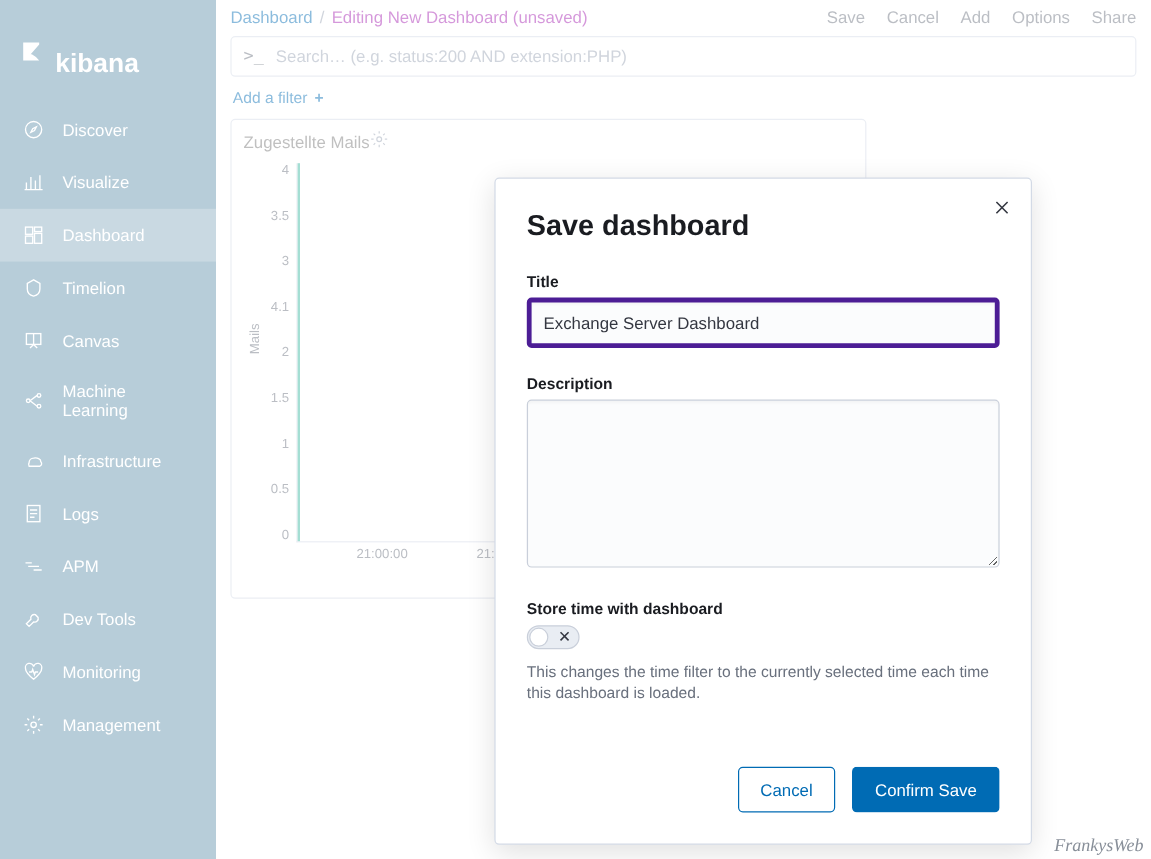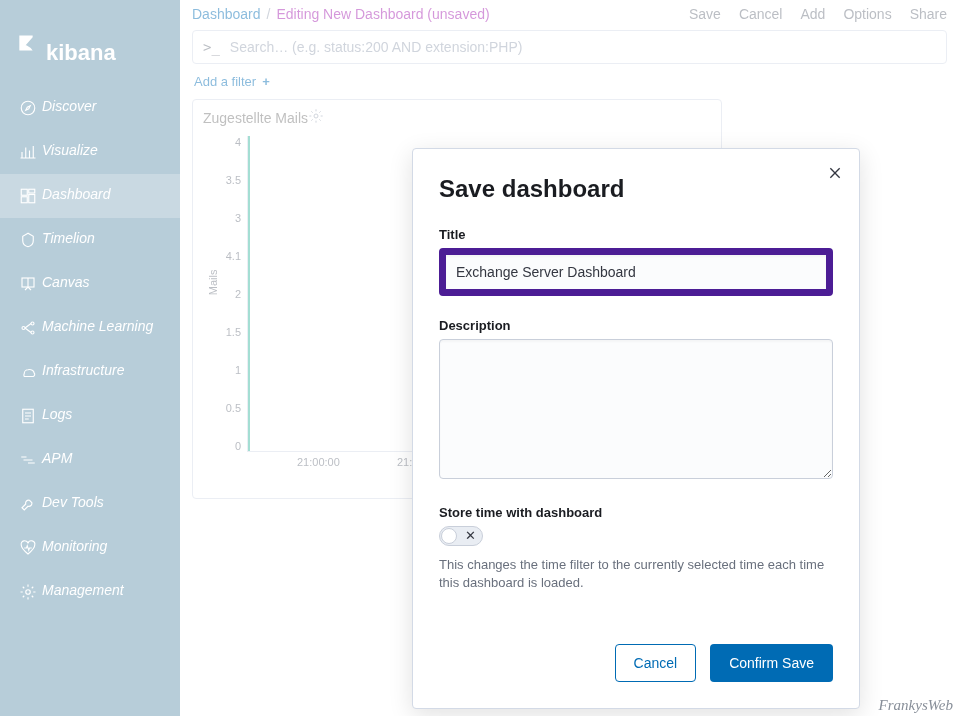--- a/index.html
+++ b/index.html
@@ -4,21 +4,21 @@
 <style>
   * { box-sizing: border-box; margin: 0; padding: 0; font-family: -apple-system, BlinkMacSystemFont, "Segoe UI", Helvetica, Arial, sans-serif; }
   html, body { width: 959px; height: 716px; overflow: hidden; background: #fff; }
   .app { display: flex; width: 100%; height: 100%; position: relative; }
 
   
   .sidebar { width: 180px; background: #b7cdd9; color: #fff; display: flex; flex-direction: column; padding-top: 8px; flex-shrink: 0; }
   .brand { display: flex; align-items: center; gap: 10px; padding: 12px 16px 20px 16px; }
   .brand-text { font-size: 22px; font-weight: 600; color: #fff; margin-top: 20px; }
   .nav { display: flex; flex-direction: column; }
-  .nav-item { display: flex; align-items: flex-start; gap: 4px; padding: 12px 18px; color: #fff; font-size: 14px; cursor: pointer; font-style: italic; }
+  .nav-item { display: flex; align-items: center; gap: 14px; padding: 12px 18px; color: #fff; font-size: 14px; cursor: pointer; }
   .nav-item.active { background: rgba(255,255,255,0.25); }
   .nav-icon { width: 20px; height: 20px; display: inline-flex; align-items: center; justify-content: center; flex-shrink: 0; }
   .nav-icon svg { stroke: #fff; fill: none; stroke-width: 1.5; }
 
   
   .main { flex: 1; position: relative; background: #fff; display: flex; flex-direction: column; }
   .overlay { position: absolute; inset: 0; background: rgba(255,255,255,0.55); pointer-events: none; }
 
   
   .topbar { display: flex; align-items: center; justify-content: space-between; padding: 6px 12px 0 12px; font-size: 14px; }
@@ -51,21 +51,21 @@
   .line { position: absolute; left: 0; top: 0; width: 2px; height: 100%; background: #36b59e; }
   .x-ticks { position: absolute; left: 36px; right: 0; bottom: 12px; display: flex; font-size: 11px; color: #69707d; }
   .x-tick { width: 100px; }
   .x-axis-label { position: absolute; left: 50%; bottom: -2px; transform: translateX(-50%); font-size: 11px; color: #69707d; }
 
   
   .modal { position: absolute; left: 412px; top: 148px; width: 448px; background: #fff; border: 1px solid #d3dae6; border-radius: 4px; box-shadow: 0 6px 24px rgba(0,0,0,0.12); z-index: 10; padding: 26px; }
   .modal-close { position: absolute; top: 16px; right: 16px; cursor: pointer; color: #343741; }
   .modal-title { font-size: 24px; font-weight: 600; color: #1a1c21; margin-bottom: 24px; }
   .field-label { font-size: 13px; font-weight: 600; color: #1a1c21; margin-bottom: 6px; display: block; }
-  .text-input { width: 100%; border: 7px solid #4c1d95; border-radius: 4px; padding: 9px 10px; font-size: 14px; background: #fbfcfd; box-shadow: inset 0 2px 2px rgba(0,0,0,0.03); color: #343741; outline: none; }
+  .text-input { width: 100%; border: 4px solid #4c1d95; border-radius: 4px; padding: 9px 10px; font-size: 14px; background: #fbfcfd; box-shadow: inset 0 2px 2px rgba(0,0,0,0.03); color: #343741; outline: none; }
   .textarea { width: 100%; height: 140px; resize: both; border: 1px solid #c9cfda; border-radius: 4px; padding: 9px 10px; font-size: 14px; background: #fbfcfd; box-shadow: inset 0 2px 2px rgba(0,0,0,0.03); }
   .field-group { margin-bottom: 22px; }
   .switch { width: 44px; height: 20px; background: #e9edf3; border: 1px solid #c9cfda; border-radius: 20px; position: relative; cursor: pointer; }
   .switch-thumb { position: absolute; left: 1px; top: 1px; width: 16px; height: 16px; background: #fff; border: 1px solid #c9cfda; border-radius: 50%; }
   .switch-x { position: absolute; right: 6px; top: 1px; font-size: 13px; color: #343741; }
   .help-text { font-size: 13px; color: #69707d; margin-top: 10px; line-height: 1.4; }
   .modal-actions { display: flex; justify-content: flex-end; gap: 14px; margin-top: 52px; }
   .btn { padding: 10px 18px; font-size: 14px; border-radius: 4px; cursor: pointer; border: 1px solid transparent; }
   .btn-secondary { background: #fff; border-color: #006bb4; color: #006bb4; }
   .btn-primary { background: #006bb4; color: #fff; }

